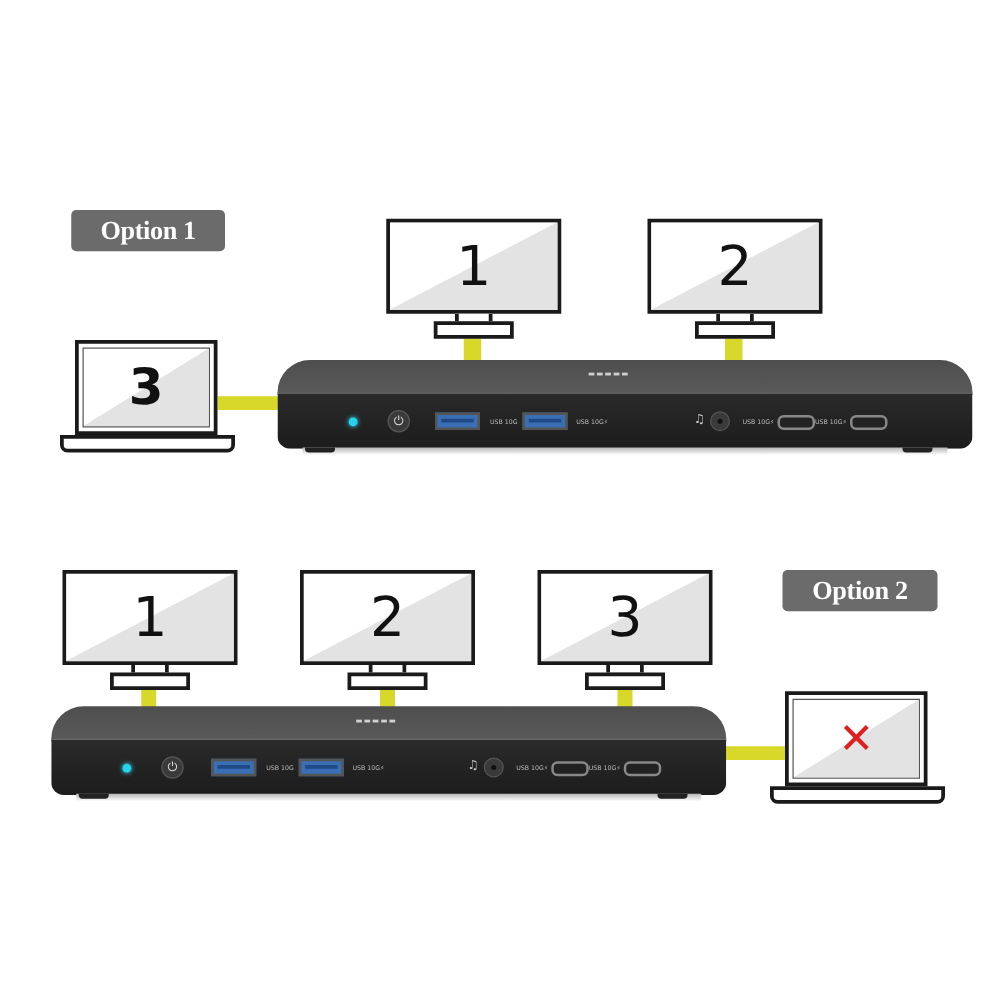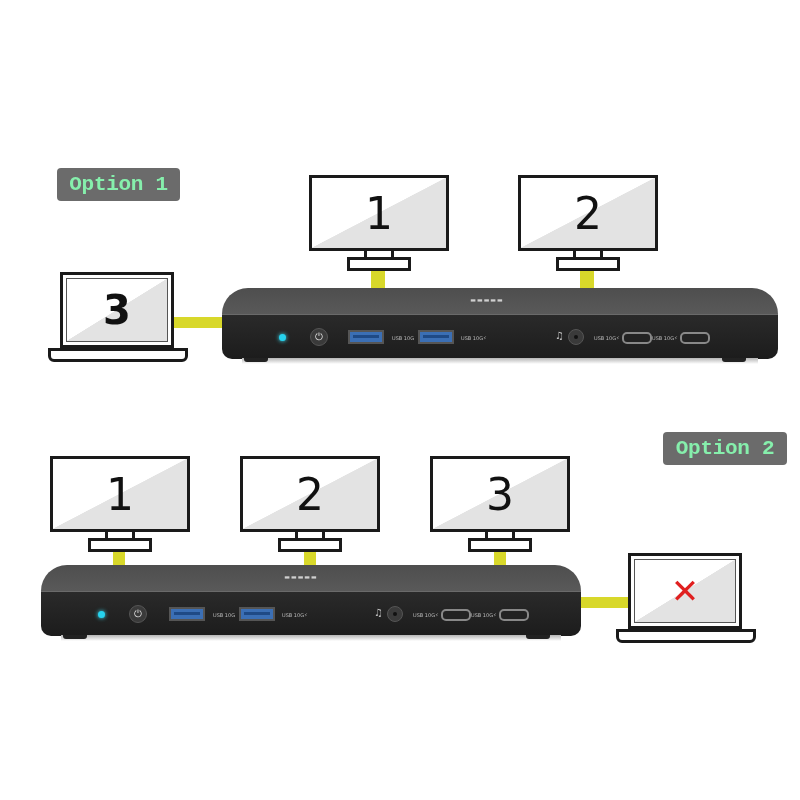--- a/index.html
+++ b/index.html
@@ -1,20 +1,20 @@
 <!DOCTYPE html>
 <html><head>
   <meta charset="utf-8">
   <style>
     html, body { margin: 0; padding: 0; background: #ffffff; }
     body { width: 800px; height: 800px; position: relative; overflow: hidden; font-family: "DejaVu Sans", sans-serif; }
 
     .badge {
-      position: absolute; background: #6b6b6b; color: #86efac; border-radius: 4px;
-      font-family: Liberation Mono, monospace; font-weight: bold; font-size: 21px;
+      position: absolute; background: #6b6b6b; color: #ffffff; border-radius: 4px;
+      font-family: Liberation Serif, serif; font-weight: bold; font-size: 21px;
       display: flex; align-items: center; justify-content: center; letter-spacing: -0.3px;
     }
 
     .cable { position: absolute; background: #d8d82a; }
 
     
     .monitor { position: absolute; width: 140px; height: 92px; }
     .monitor .screen {
       position: absolute; left: 0; top: 0; width: 134px; height: 70px;
       border: 3px solid #1a1a1a; background: #ffffff; overflow: hidden;
@@ -153,21 +153,21 @@
     <div class="portlbl" style="left:372px; top:20px;">USB 10G⚡</div>
     <div class="usbc" style="left:400px; top:17px;"></div>
     <div class="portlbl" style="left:430px; top:20px;">USB 10G⚡</div>
     <div class="usbc" style="left:458px; top:17px;"></div>
   </div>
   <div class="shadow"></div>
   <div class="foot" style="left:22px;"></div>
   <div class="foot" style="left:500px;"></div>
 </div>
 
-<div class="badge" style="left:626px; top:432px; width:124px; height:33px;margin-left:37px;">Option 2</div>
+<div class="badge" style="left:626px; top:456px; width:124px; height:33px;">Option 2</div>
 
 <div class="cable" style="left:113px; top:547px; width:12px; height:20px;"></div>
 <div class="cable" style="left:304px; top:547px; width:12px; height:20px;"></div>
 <div class="cable" style="left:494px; top:547px; width:12px; height:20px;"></div>
 <div class="cable" style="left:578px; top:597px; width:52px; height:11px;"></div>
 
 <div class="monitor" style="left:50px; top:456px;">
   <div class="screen">
     <div class="num">1</div>
   </div>

